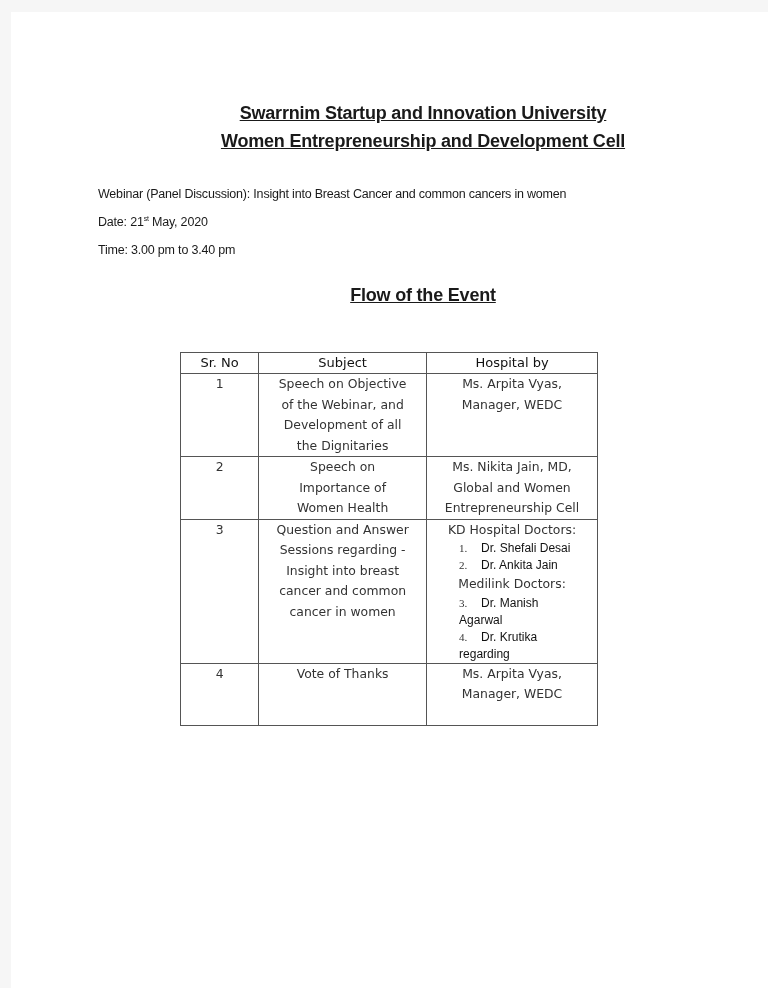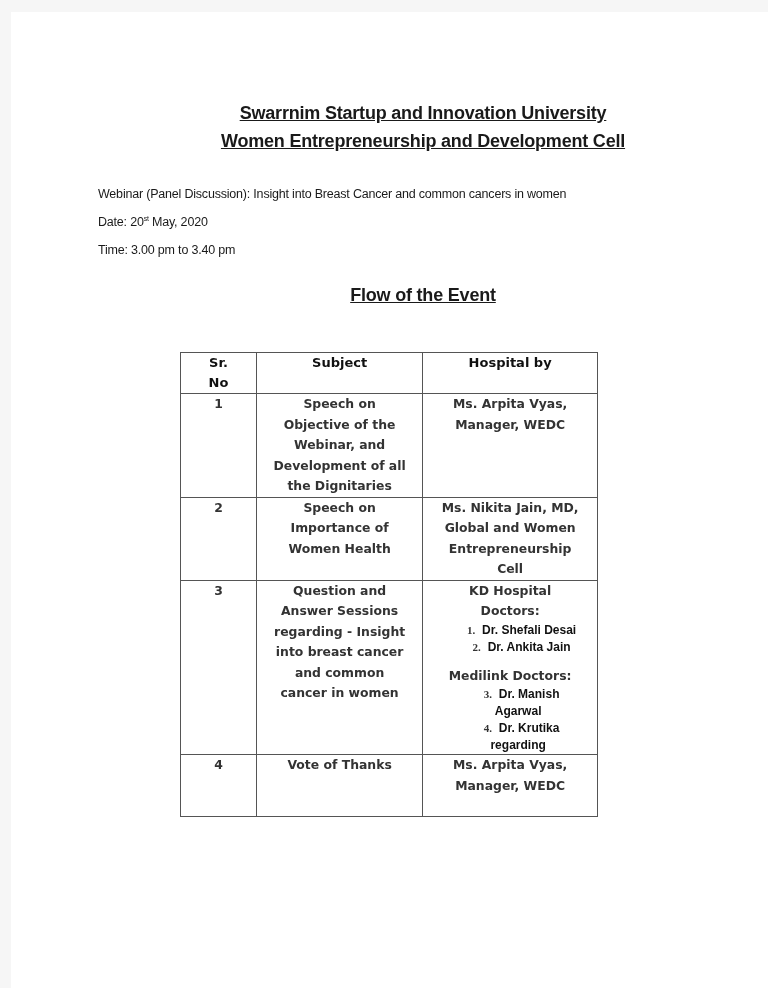--- a/index.html
+++ b/index.html
@@ -12,40 +12,40 @@
     position: absolute; left: 0; width: 768px; text-align: center;
     font-size: 18px; text-decoration: underline; letter-spacing: -0.2px; font-weight: 600; margin-left: 39px;
   }
   .info { position: absolute; left: 98px; font-size: 12.5px; letter-spacing: -0.2px; }
   .info b { font-weight: 400; }
   sup { font-size: 7px; vertical-align: super; line-height: 0; }
   table {
     position: absolute; left: 180px; top: 352px; width: 418px;
     border-collapse: collapse; font-family: "DejaVu Sans", sans-serif; font-size: 12.4px; color: #333;
   }
-  td, th { border: 1.3px solid #555; vertical-align: top; text-align: center; padding: 0 16px; line-height: 20.5px; font-weight: bold; }
+  td, th { border: 1.3px solid #555; vertical-align: top; text-align: center; padding: 0 16px; line-height: 20.5px; font-weight: normal; }
   th { color: #111; font-size: 13px; line-height: 20px; }
   .c1 { width: 65px; } .c2 { width: 172px; } .c3 { width: 160px; }
-  .doclist { text-align: center; padding-left: 16px; margin: 0; list-style: none; line-height: 17px; font-family: "Liberation Sans", sans-serif; font-size: 12px; color:#111; }
+  .doclist { text-align: left; padding-left: 16px; margin: 0; list-style: none; line-height: 17px; font-family: "Liberation Sans", sans-serif; font-size: 12px; color:#111; }
   .doclist .n { font-family: "Liberation Serif", serif; font-size: 11px; display: inline-block; width: 22px; color:#333; }
   .grp { display: block; }
 </style>
 </head>
 <body>
 
 <div class="page"></div>
 
 <div class="heading" style="top:103px">Swarrnim Startup and Innovation University</div>
 <div class="heading" style="top:131px">Women Entrepreneurship and Development Cell</div>
 
 <div class="info" style="top:187px">
   <b>Webinar (Panel Discussion):</b><span> Insight into Breast Cancer and common cancers in women</span>
 </div>
 <div class="info" style="top:215px">
-  <b>Date:</b><span> 20</span><sup>st</sup><span> May, 2020</span>
+  <b>Date:</b><span> 21</span><sup>st</sup><span> May, 2020</span>
 </div>
 <div class="info" style="top:243px">
   <b>Time:</b><span> 3.00 pm to 3.40 pm</span>
 </div>
 
 <div class="heading" style="top:285px">Flow of the Event</div>
 
 <table>
   <tbody>
       <tr>
@@ -65,21 +65,21 @@
   </tr>
   <tr>
     <td>3</td>
     <td>Question and Answer Sessions regarding - Insight into breast cancer and common cancer in women</td>
     <td>
       <span class="grp">KD Hospital Doctors:</span>
       <ul class="doclist">
         <li><span class="n">1.</span><span>Dr. Shefali Desai</span></li>
         <li><span class="n">2.</span><span>Dr. Ankita Jain</span></li>
       </ul>
-      <span class="grp" style="margin-top:10px">Medilink Doctors:</span>
+      <span class="grp" style="">Medilink Doctors:</span>
       <ul class="doclist">
         <li><span class="n">3.</span><span>Dr. Manish Agarwal</span></li>
         <li><span class="n">4.</span><span>Dr. Krutika regarding</span></li>
       </ul>
     </td>
   </tr>
   <tr style="height:62px">
     <td>4</td>
     <td>Vote of Thanks</td>
     <td>Ms. Arpita Vyas, Manager, WEDC</td>

